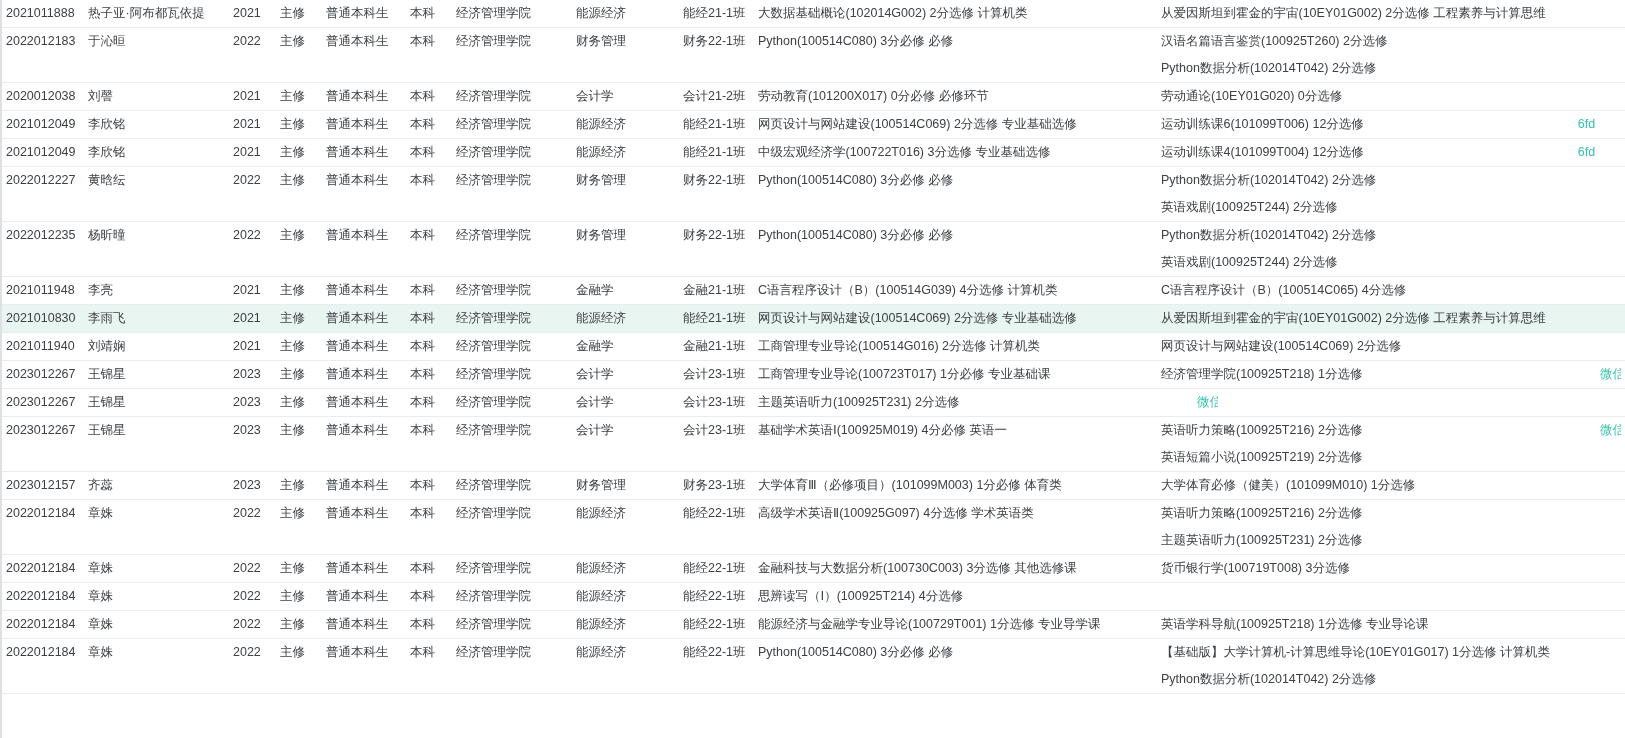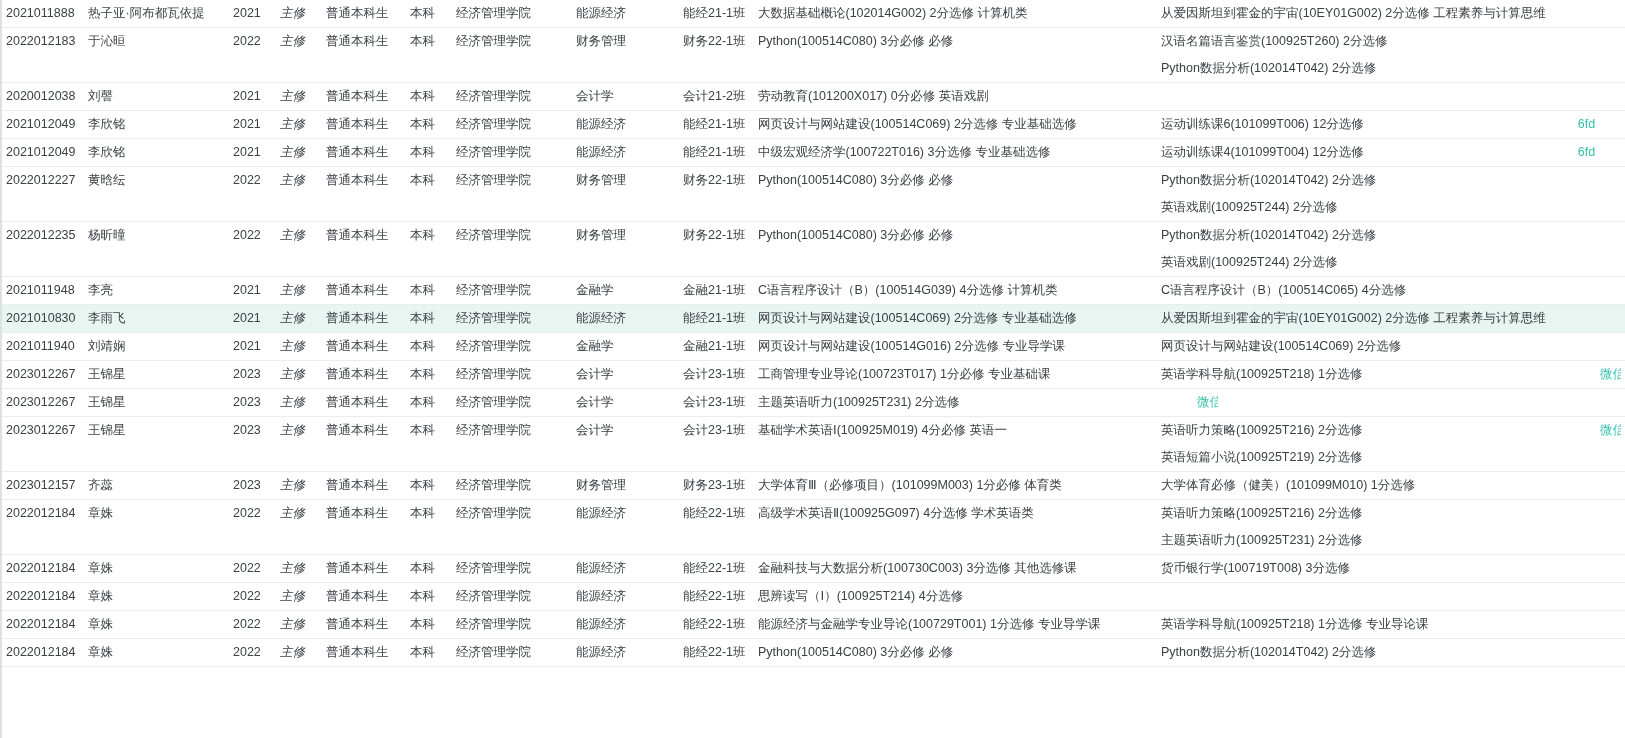--- a/index.html
+++ b/index.html
@@ -27,21 +27,21 @@
     flex: 0 0 auto;
     font-size: 12.5px;
     color: #3d4145;
     line-height: 27px;
     white-space: nowrap;
     overflow: visible;
   }
   .c-id      { width: 86px;  padding-left: 4px; }
   .c-name    { width: 145px; }
   .c-year    { width: 47px; }
-  .c-type    { width: 46px; font-style: italic; }
+  .c-type    { width: 46px; }
   .c-cat     { width: 84px; }
   .c-level   { width: 46px; }
   .c-college { width: 120px; }
   .c-major   { width: 107px; }
   .c-class   { width: 75px; }
   .c-course  { width: 403px; }
   .c-repl    { width: 377px; }
   .c-repl .repl-line { line-height: 27px; height: 27px; white-space: nowrap; }
   .c-extra   {
     width: 83px;
@@ -93,21 +93,24 @@
     <div class="row">
     <div class="cell c-id">2020012038</div>
     <div class="cell c-name">刘謦</div>
     <div class="cell c-year">2021</div>
     <div class="cell c-type">主修</div>
     <div class="cell c-cat">普通本科生</div>
     <div class="cell c-level">本科</div>
     <div class="cell c-college">经济管理学院</div>
     <div class="cell c-major">会计学</div>
     <div class="cell c-class">会计21-2班</div>
-    <div class="cell c-course">劳动教育(101200X017) 0分必修 英语戏剧</div>
+    <div class="cell c-course">劳动教育(101200X017) 0分必修 必修环节</div>
+    <div class="cell c-repl">
+        <div class="repl-line">劳动通论(10EY01G020) 0分选修</div>
+      </div>
     <div class="cell c-extra"></div>
   </div>
     <div class="row">
     <div class="cell c-id">2021012049</div>
     <div class="cell c-name">李欣铭</div>
     <div class="cell c-year">2021</div>
     <div class="cell c-type">主修</div>
     <div class="cell c-cat">普通本科生</div>
     <div class="cell c-level">本科</div>
     <div class="cell c-college">经济管理学院</div>
@@ -204,39 +207,39 @@
     <div class="row">
     <div class="cell c-id">2021011940</div>
     <div class="cell c-name">刘靖娴</div>
     <div class="cell c-year">2021</div>
     <div class="cell c-type">主修</div>
     <div class="cell c-cat">普通本科生</div>
     <div class="cell c-level">本科</div>
     <div class="cell c-college">经济管理学院</div>
     <div class="cell c-major">金融学</div>
     <div class="cell c-class">金融21-1班</div>
-    <div class="cell c-course">网页设计与网站建设(100514G016) 2分选修 专业导学课</div>
+    <div class="cell c-course">工商管理专业导论(100514G016) 2分选修 计算机类</div>
     <div class="cell c-repl">
         <div class="repl-line">网页设计与网站建设(100514C069) 2分选修</div>
       </div>
     <div class="cell c-extra"></div>
   </div>
     <div class="row">
     <div class="cell c-id">2023012267</div>
     <div class="cell c-name">王锦星</div>
     <div class="cell c-year">2023</div>
     <div class="cell c-type">主修</div>
     <div class="cell c-cat">普通本科生</div>
     <div class="cell c-level">本科</div>
     <div class="cell c-college">经济管理学院</div>
     <div class="cell c-major">会计学</div>
     <div class="cell c-class">会计23-1班</div>
     <div class="cell c-course">工商管理专业导论(100723T017) 1分必修 专业基础课</div>
     <div class="cell c-repl">
-        <div class="repl-line">英语学科导航(100925T218) 1分选修</div>
+        <div class="repl-line">经济管理学院(100925T218) 1分选修</div>
       </div>
     <div class="cell c-extra extra-cn">微信</div>
   </div>
     <div class="row">
     <div class="cell c-id">2023012267</div>
     <div class="cell c-name">王锦星</div>
     <div class="cell c-year">2023</div>
     <div class="cell c-type">主修</div>
     <div class="cell c-cat">普通本科生</div>
     <div class="cell c-level">本科</div>
@@ -350,17 +353,18 @@
     <div class="cell c-name">章姝</div>
     <div class="cell c-year">2022</div>
     <div class="cell c-type">主修</div>
     <div class="cell c-cat">普通本科生</div>
     <div class="cell c-level">本科</div>
     <div class="cell c-college">经济管理学院</div>
     <div class="cell c-major">能源经济</div>
     <div class="cell c-class">能经22-1班</div>
     <div class="cell c-course">Python(100514C080) 3分必修 必修</div>
     <div class="cell c-repl">
+        <div class="repl-line">【基础版】大学计算机-计算思维导论(10EY01G017) 1分选修 计算机类</div>
         <div class="repl-line">Python数据分析(102014T042) 2分选修</div>
       </div>
     <div class="cell c-extra"></div>
   </div>
   </div>
 
 </body></html>

